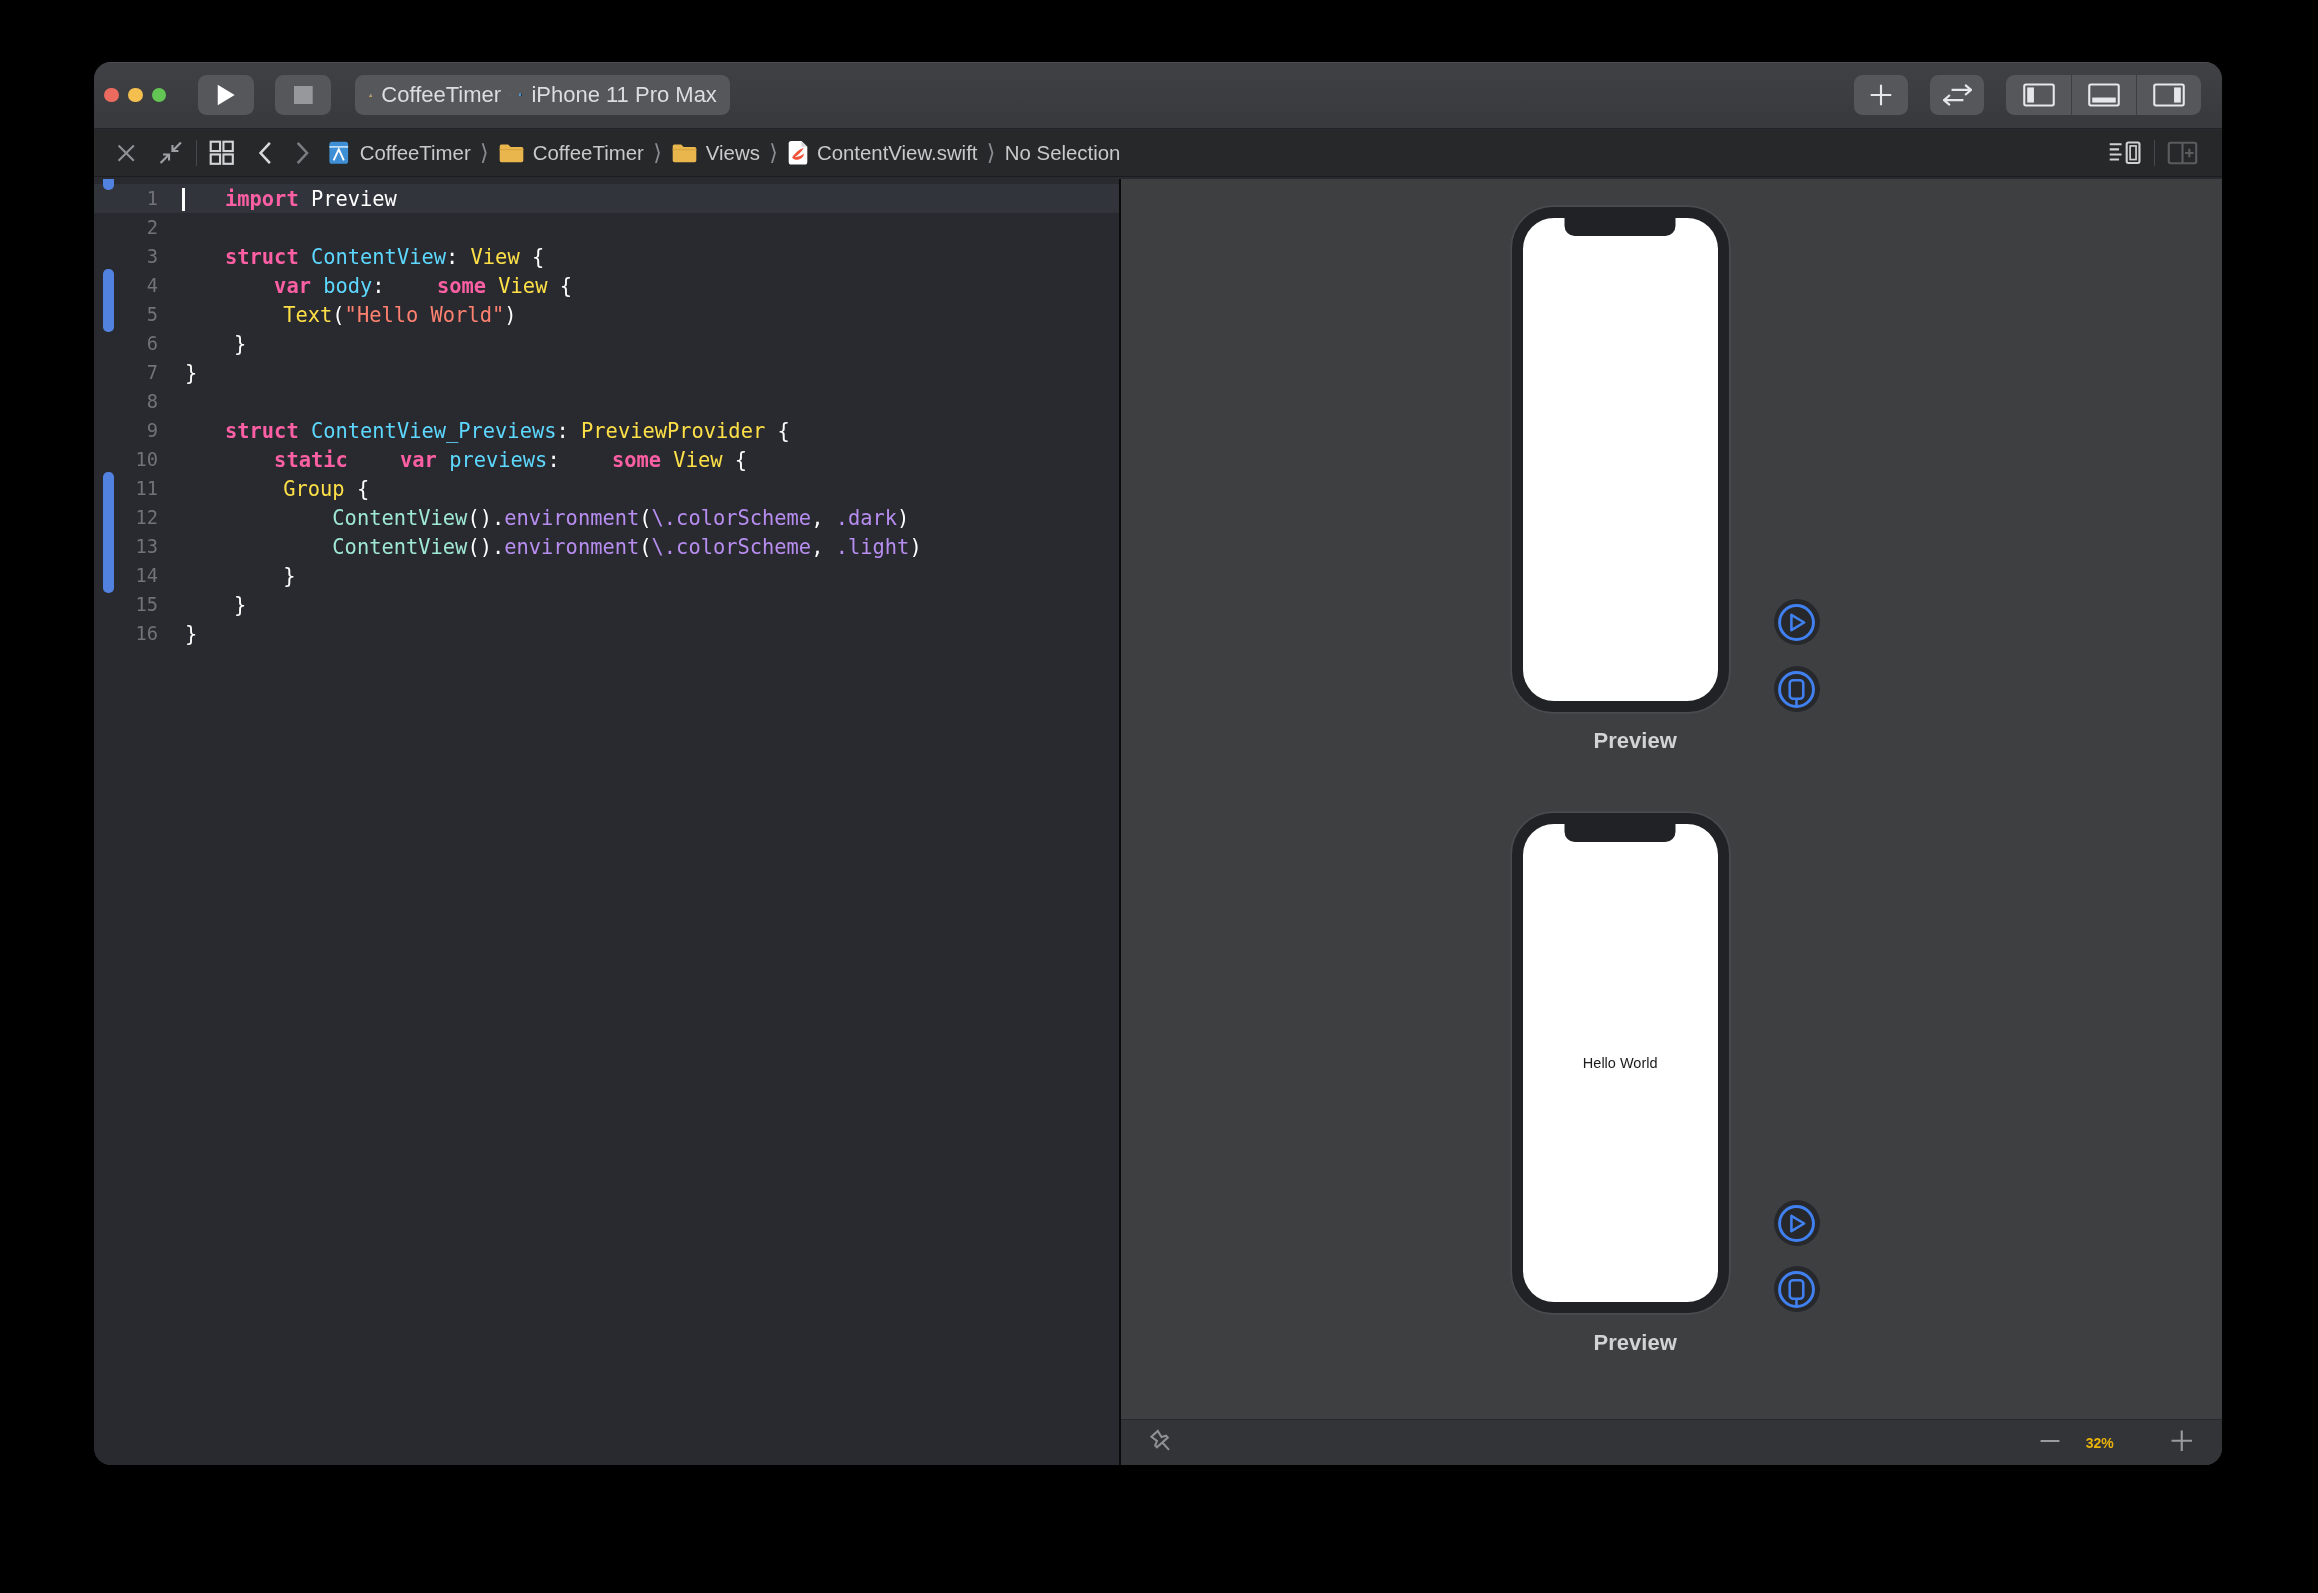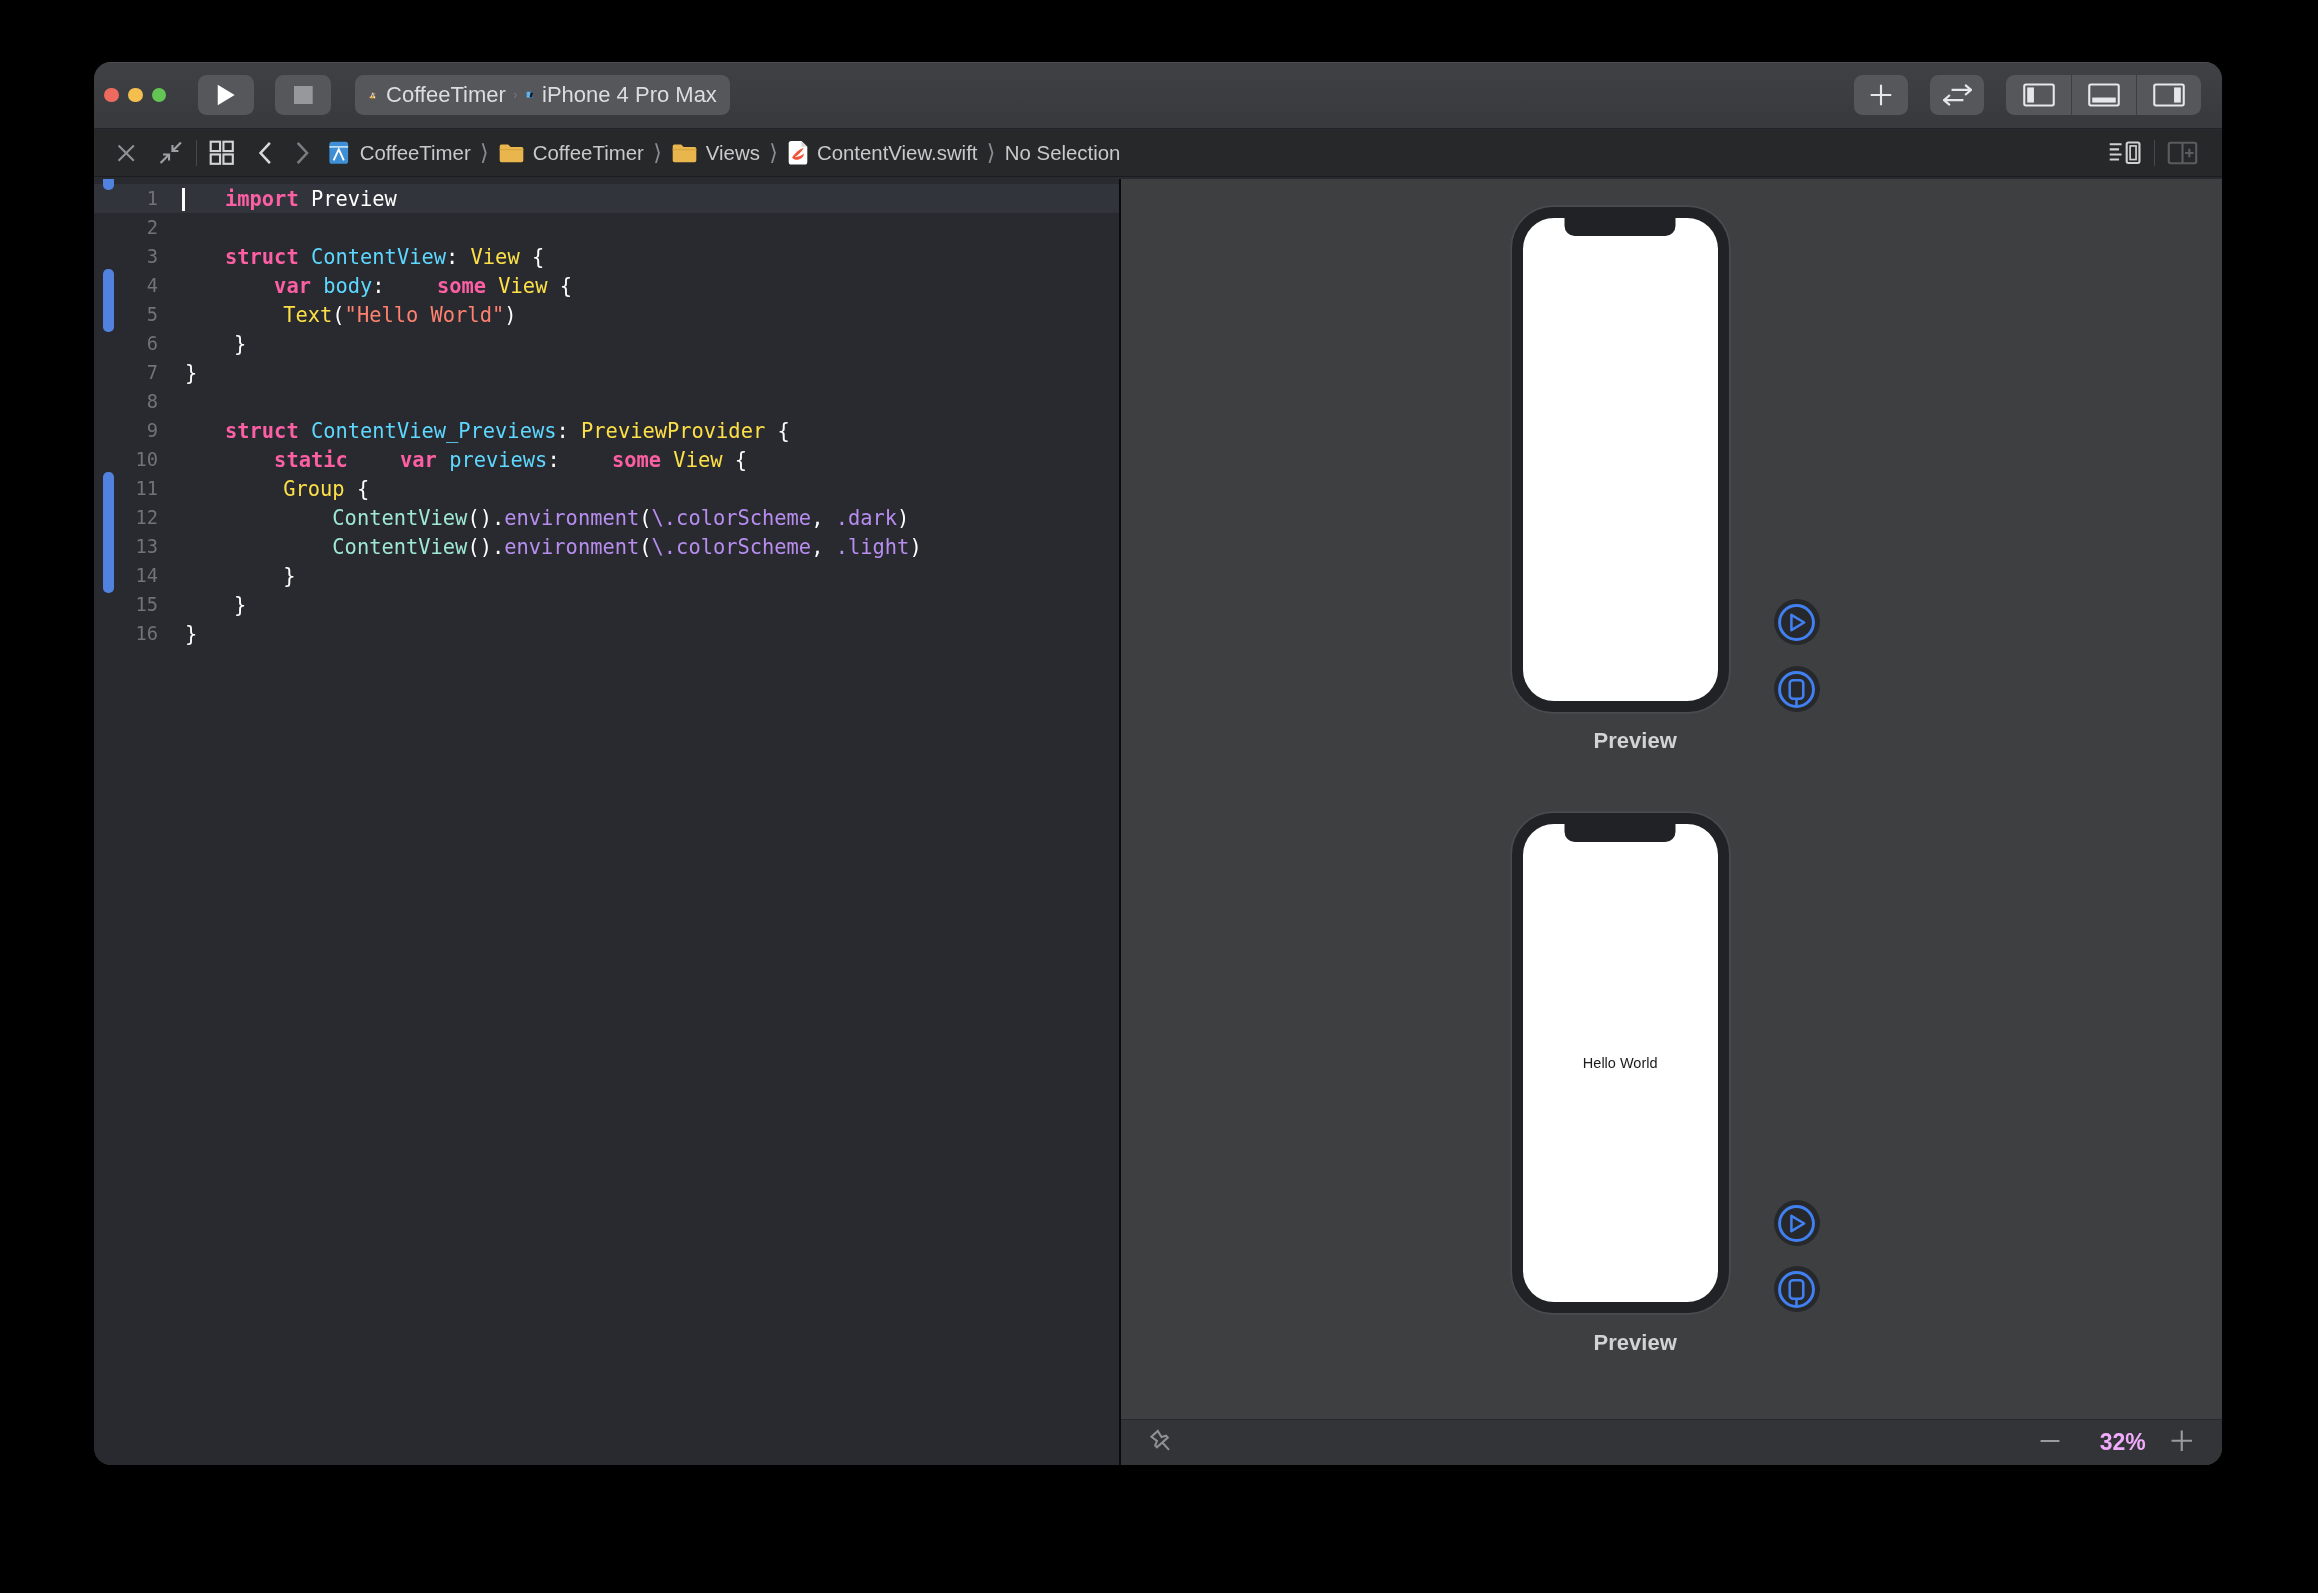--- a/index.html
+++ b/index.html
@@ -79,22 +79,22 @@
            width:111px; height:18px; background:#212226; border-radius:0 0 10.2px 10.2px; }
   .screen-text { font-size:14.5px; color:#1b1b1d; }
   .pv-label { position:absolute; width:247px; left:391px; text-align:center;
               font-size:22px; font-weight:bold; color:#d2d3d4; }
   .pv-btn { position:absolute; left:653px; width:46px; height:46px; border-radius:50%;
             background:#26282b; display:flex; align-items:center; justify-content:center; }
   
   .cbottom { position:absolute; left:0; bottom:0; width:100%; height:46px;
              background:#333437; border-top:0.9px solid #28292c;
              display:flex; align-items:center; }
-  .zoom-label { position:absolute; left:965px; width:60px; text-align:right;
-                font-size:23px; color:#f0abfc; font-weight:bold;}
+  .zoom-label { position:absolute; left:965px; width:60px; text-align:left;
+                font-size:14px; color:#eab308; font-weight:bold;}
   .zoom-btn { position:absolute; color:#9a9b9d; }
 </style>
 </head>
 <body>
 
 <div id="window">
 
   <div class="titlebar">
     <div class="lights">
       <div class="light" style="background:#ed6a5f"></div>
@@ -123,21 +123,21 @@
       </svg>
       <span class="lbl">CoffeeTimer</span>
       <svg width="9.4" height="18.7" viewBox="0 0 11 22">
           <path d="M2 1 L9 11 L2 21" stroke="#9b9c9f" stroke-width="2.5" fill="none"></path>
         </svg>
       <svg width="27" height="25.5" viewBox="0 0 32 30">
         <rect x="2" y="3" width="26" height="24" rx="4" fill="#4aa3e8"></rect>
         <path d="M5 8 l8 -3 M6 16 l10 -6 M5 23 l7 -2" stroke="#bfe4fb" stroke-width="2"></path>
         <rect x="17" y="5" width="10" height="21" rx="2" fill="#17181a" transform="rotate(12 22 15)"></rect>
       </svg>
-      <span class="lbl">iPhone 4 Pro Max</span>
+      <span class="lbl">iPhone 11 Pro Max</span>
     </div>
 
 
     <div class="tb-right">
       <div class="tb-btn sq-btn">
         <svg width="24" height="24" viewBox="0 0 28 28">
             <path d="M14 2 V26 M2 14 H26" stroke="#e6e7e9" stroke-width="2.5"></path>
           </svg>
       </div>
       <div class="tb-btn sq-btn">

